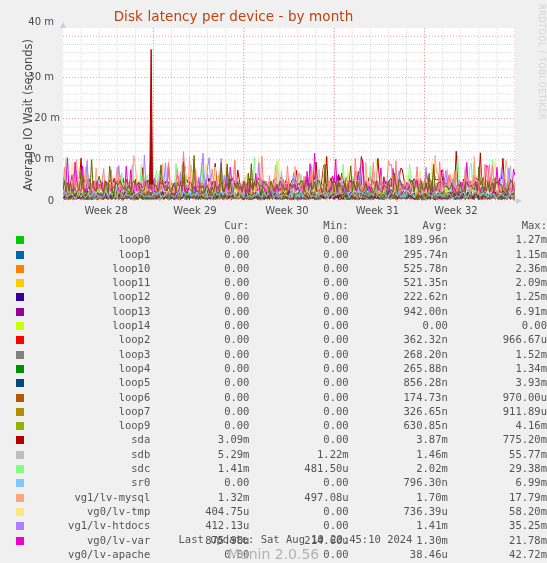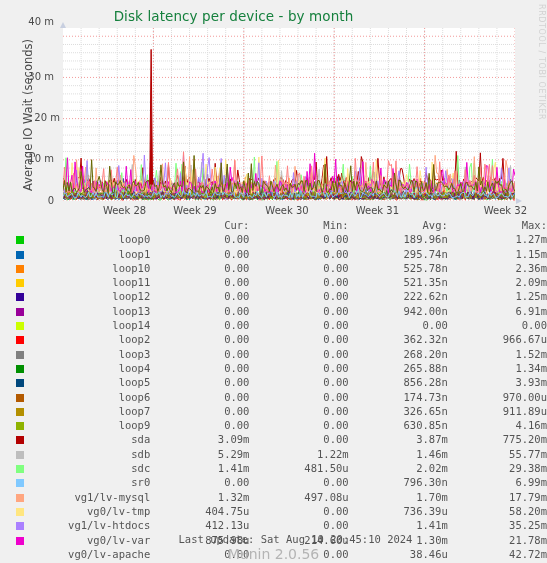--- a/index.html
+++ b/index.html
@@ -21,21 +21,21 @@
     background: #f0f0f0;
   }
   
   .graph-title {
     position: absolute;
     left: 0;
     top: 8px;
     width: 467px;
     text-align: center;
     font-size: 13.5px;
-    color: #15803d;
+    color: #c2410c;
     font-family: "DejaVu Sans", sans-serif;
     letter-spacing: 0.1px;
   }
   
   .watermark {
     position: absolute;
     right: 1px;
     top: 4px;
     font-size: 8px;
     color: #d2d2d2;
@@ -267,25 +267,25 @@
   </div>
 
   <div id="ytick-container">
       <div class="ytick-label" style="top: 16px; left: 0px;">40 m</div>
       <div class="ytick-label" style="top: 70.9286px; left: 0px;">30 m</div>
       <div class="ytick-label" style="top: 112.119px; left: 6px;">20 m</div>
       <div class="ytick-label" style="top: 153.31px; left: 0px;">10 m</div>
       <div class="ytick-label" style="top: 194.5px; left: 0px;">0</div>
     </div>
   <div id="xtick-container">
-      <div class="xtick-label" style="left: 66.2px; text-align: right;">Week 28</div>
+      <div class="xtick-label" style="left: 66.2px;">Week 28</div>
       <div class="xtick-label" style="left: 155px;">Week 29</div>
       <div class="xtick-label" style="left: 247px;">Week 30</div>
       <div class="xtick-label" style="left: 337.4px;">Week 31</div>
-      <div class="xtick-label" style="left: 447px; text-align: right;">Week 32</div>
+      <div class="xtick-label" style="left: 416px;">Week 32</div>
     </div>
 
   <div class="legend">
     <table class="legend-table">
       <thead>
         <tr>
           <th class="col-swatch"></th>
           <th class="col-label"></th>
           <th class="col-num">Cur:</th>
           <th class="col-num">Min:</th>

